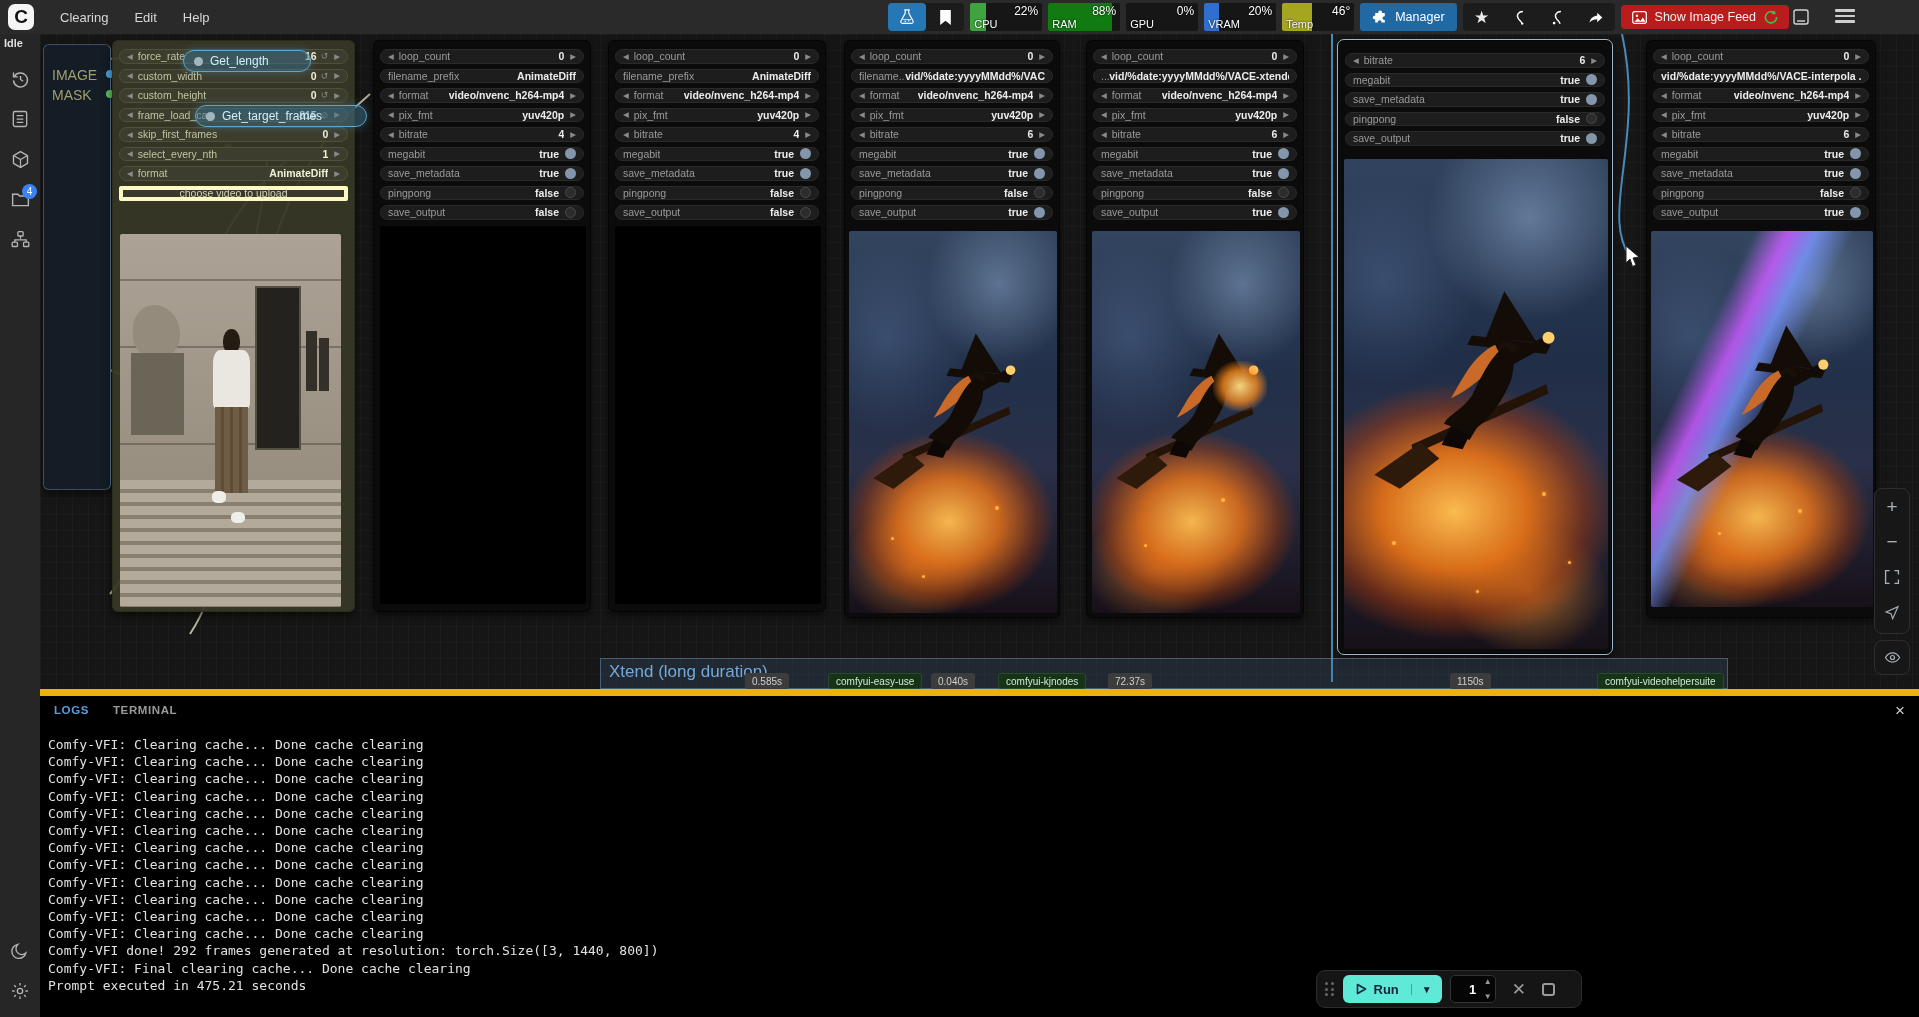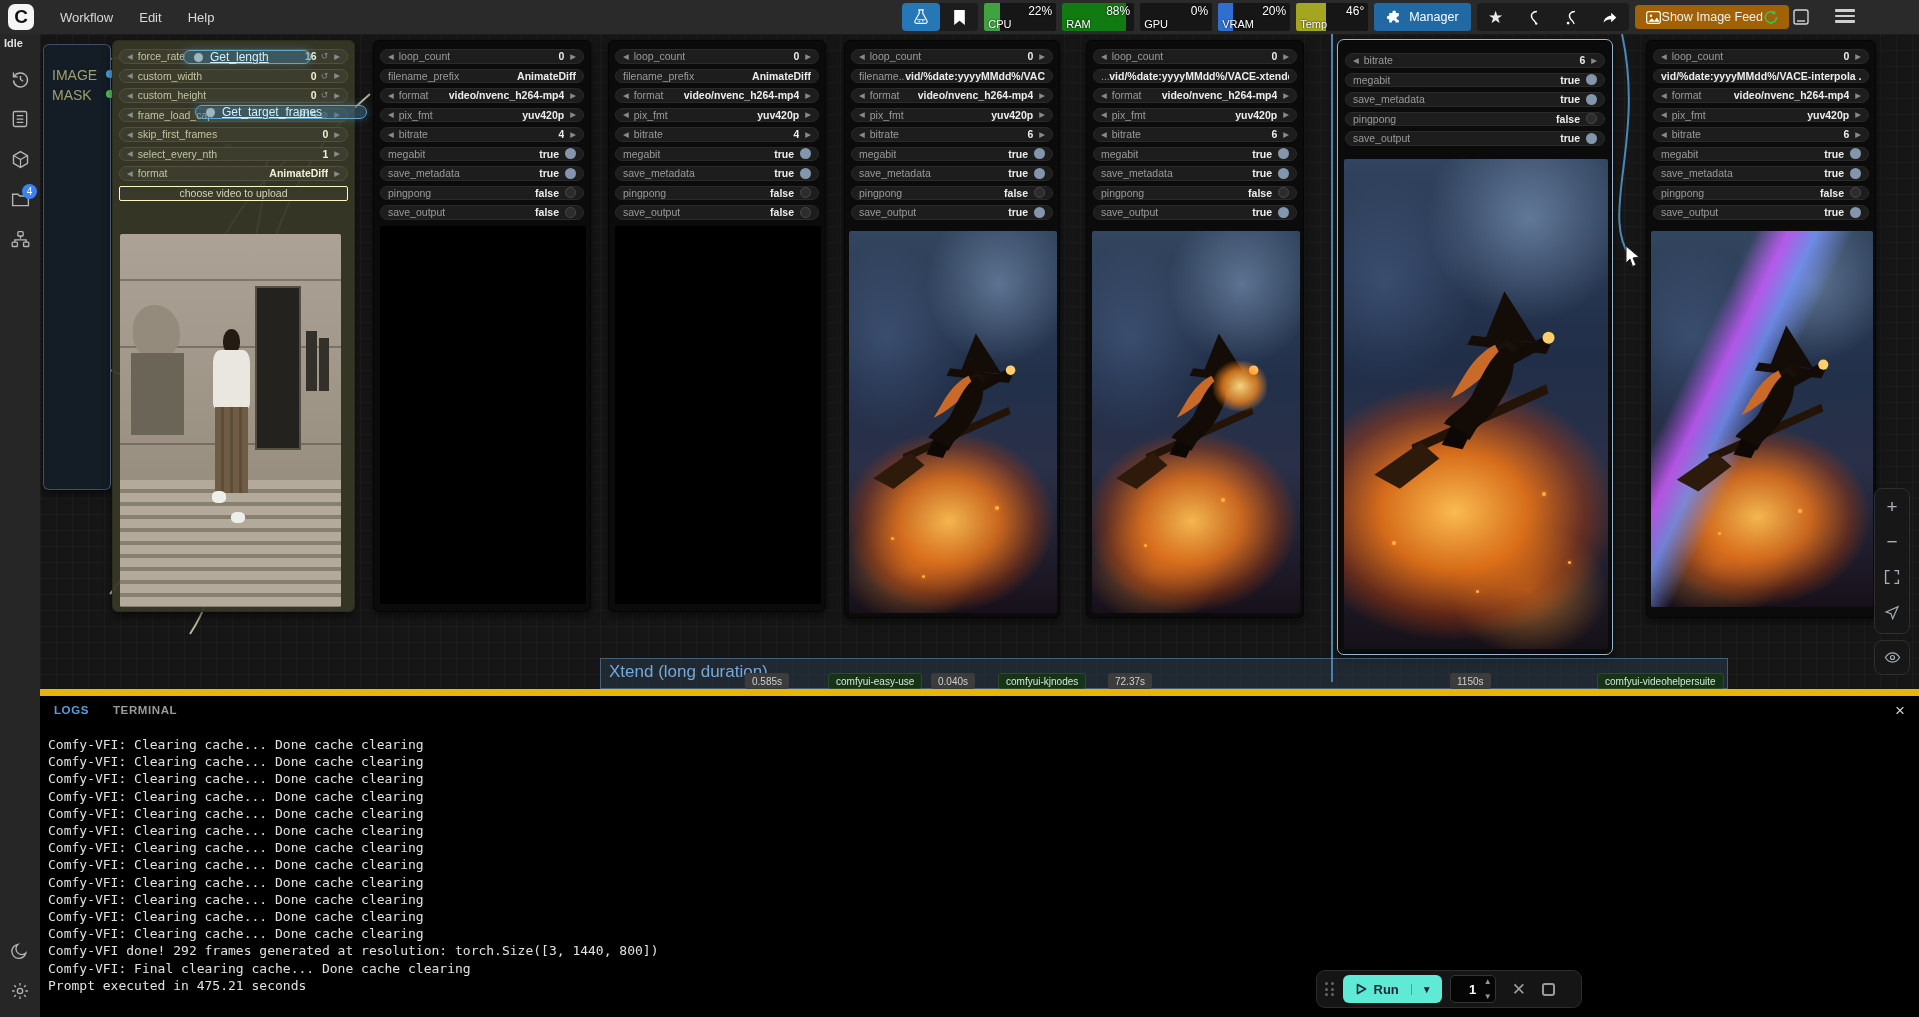--- a/index.html
+++ b/index.html
@@ -15,22 +15,22 @@
   #tb-right { margin-left:auto; display:flex; align-items:center; gap:6px; margin-right:130px; }
   .tb-group { background:#1c1c1c; border-radius:4px; display:flex; align-items:center; height:28px; }
   .tb-btn { width:38px; height:28px; display:flex; align-items:center; justify-content:center; color:#e8e8e8; }
   .tb-btn.blue { background:#2578b5; border-radius:4px; }
   .mon { position:relative; width:72px; height:28px; background:#161616; overflow:hidden; border-radius:2px; }
   .mon .fill { position:absolute; left:0; top:0; bottom:0; }
   .mon .mlabel { position:absolute; left:4px; bottom:1px; font-size:11px; color:#fff; text-shadow:0 0 2px #000;margin-top:40px; }
   .mon .mval { position:absolute; right:4px; top:1px; font-size:12px; color:#fff; text-shadow:0 0 2px #000; }
   #manager-btn { height:28px; background:#2069a3; border-radius:3px; color:#fff; font-size:12.5px;
     display:flex; align-items:center; gap:7px; padding:0 12px; }
-  #imgfeed-btn { height:24px; background:#a16207; border-radius:4px; color:#f0f0f0; font-size:12.5px;
-    display:flex; align-items:center; padding:0 10px; }
+  #imgfeed-btn { height:24px; background:#b91c1c; border-radius:4px; color:#f0f0f0; font-size:12.5px;
+    display:flex; align-items:center; gap:7px; padding:0 10px; }
   .hamburger { display:flex; flex-direction:column; gap:3px; width:20px; margin-left:10px; }
   .hamburger div { height:2.5px; background:#cfcfcf; border-radius:1px; }
 
   
   #sidebar { position:absolute; left:0; top:34px; width:40px; bottom:0; background:#262626; z-index:40;
     display:flex; flex-direction:column; align-items:center; }
   #idle-label { align-self:flex-start; margin:3px 0 10px 4px; color:#e0e0e0; font-size:11px; font-weight:bold; }
   .sb-icon { width:40px; height:40px; display:flex; align-items:center; justify-content:center; color:#b5b5b5; position:relative; }
   .sb-badge { position:absolute; right:3px; top:5px; width:15px; height:15px; background:#3b82f6; border-radius:50%;
     color:#fff; font-size:10px; display:flex; align-items:center; justify-content:center; }
@@ -50,21 +50,21 @@
   .widgets { padding-top:8px; }
   .wrow { display:flex; align-items:center; height:14.5px; margin:0 6px 5px 6px; background:#1d1d1d;
     border:1px solid #2a2a2a; border-radius:8px; padding:0 7px; font-size:10.5px; color:#9a9a9a; }
   .wrow .arr { color:#8a8a8a; font-size:7.5px; line-height:1; }
   .wrow .arr.l { margin-right:5px; } .wrow .arr.r { margin-left:6px; }
   .wrow .wl { white-space:nowrap; overflow:hidden; }
   .wrow .wv { margin-left:auto; color:#ececec; font-weight:bold; white-space:nowrap; overflow:hidden; }
   .wrow .sfx { color:#8a8a8a; margin-left:4px; font-size:9px; }
   .wrow .dot { width:11px; height:11px; border-radius:50%; margin-left:6px; flex:none; }
   .wrow .dot.on { background:#8396ac; } .wrow .dot.off { background:#2c2c2c; border:1px solid #4a4a4a; }
-  .wbtn { height:15px; margin:0 6px 5px 6px; background:#3a3a2c; border:1px solid #fef9c3; border-radius:2px;
+  .wbtn { height:15px; margin:0 6px 5px 6px; background:#3a3a2c; border:4px solid #fef9c3; border-radius:2px;
     color:#d2d2b6; font-size:10.5px; display:flex; align-items:center; justify-content:center; }
   .node.load .wrow { background:#3d3d2d; border-color:#50503c; color:#c3c3a0; }
   .node.load .wrow .wv { color:#f0f0d8; }
 
   .preview { position:absolute; border-radius:2px; overflow:hidden; }
   .preview.black { background:#000; }
 
   
   .witch { background:
       radial-gradient(ellipse 60% 28% at 48% 76%, rgba(255,190,80,.95), rgba(243,120,25,.8) 40%, rgba(170,60,10,.4) 70%, transparent 85%),
@@ -93,23 +93,23 @@
   .street .pedestal { position:absolute; left:5%; top:32%; width:24%; height:22%; background:#6b6557; }
   .street .steps { position:absolute; left:0; bottom:0; width:100%; height:34%;
       background:repeating-linear-gradient(180deg,#b3aa9b 0 9px, #88806f 9px 13px); }
   .street .fig { position:absolute; background:#33302a; }
   .man-head { position:absolute; left:46.5%; top:25.5%; width:8%; height:6.5%; background:#241c12; border-radius:50% 50% 42% 42%; }
   .man-shirt { position:absolute; left:42%; top:31%; width:17%; height:16%; background:#e9e7df; border-radius:20% 20% 10% 10%; }
   .man-pants { position:absolute; left:43%; top:46.5%; width:15%; height:23%;
       background:repeating-linear-gradient(90deg,#6e5c44 0 6px, #5d4d38 6px 9px), #6e5c44; }
   .man-shoe { position:absolute; width:6.5%; height:3%; background:#efefe9; border-radius:40%; }
 
-  .collapsed { position:absolute; height:14px; background:rgba(62,118,150,.48); border:1px solid #5fa6c9;
+  .collapsed { position:absolute; height:22px; background:rgba(62,118,150,.48); border:1px solid #5fa6c9;
       border-radius:11px; display:flex; align-items:center; gap:7px; padding:0 10px; color:#cfeefd;
-      font-size:12px; box-shadow:0 0 8px rgba(90,170,210,.35);text-decoration:underline; }
+      font-size:12px; box-shadow:0 0 8px rgba(90,170,210,.35); }
   .collapsed .cdot { width:9px; height:9px; border-radius:50%; background:#9fb6bf; flex:none; }
 
   .group-box { position:absolute; background:rgba(70,110,150,.22); border:1px solid rgba(125,170,210,.4); }
   .group-title { color:#74a8d8; font-size:17px; padding:3px 0 0 8px; white-space:nowrap; }
   .badge { position:absolute; height:16px; border-radius:3px; font-size:10px; display:flex; align-items:center;
       padding:0 7px; white-space:nowrap; }
   .badge.time { background:#3c3c3c; color:#cfcfcf; }
   .badge.name { background:#173317; color:#cfe8cf; border:1px solid #2a4a2a; }
 
   .port-label { position:absolute; font-size:14px; color:#a0a06a; }
@@ -165,21 +165,21 @@
       <path d="M59 37 L78 27 L79 31 L61 41 Z" fill="#120b06"></path>
       <path d="M46 56 L38 68 L45 72 L51 62 Z" fill="#120b06"></path>
       <path d="M37 66 L33 74 L42 76 L45 70 Z" fill="#0d0805"></path>
       <circle cx="79" cy="28" r="2.6" fill="#ffcf6e"></circle>
     </symbol>
   </defs>
 </svg>
 
 <div id="topbar">
   <div id="logo">C</div>
-  <span class="menu-item">Workflow</span>
+  <span class="menu-item">Clearing</span>
   <span class="menu-item">Edit</span>
   <span class="menu-item">Help</span>
 
   <div id="tb-right">
     <div class="tb-group">
       <div class="tb-btn blue">
         <svg class="icon" width="18" height="18" viewBox="0 0 20 20">
           <path d="M7 2h6 M8 2v4l-4.6 8.2A1.8 1.8 0 0 0 5 17h10a1.8 1.8 0 0 0 1.6-2.8L12 6V2" fill="none" stroke="#fff" stroke-width="1.3"></path>
           <path d="M5.5 13h9" stroke="#fff" stroke-width="1"></path>
             <circle cx="8" cy="15" r=".8" fill="#fff"></circle>

